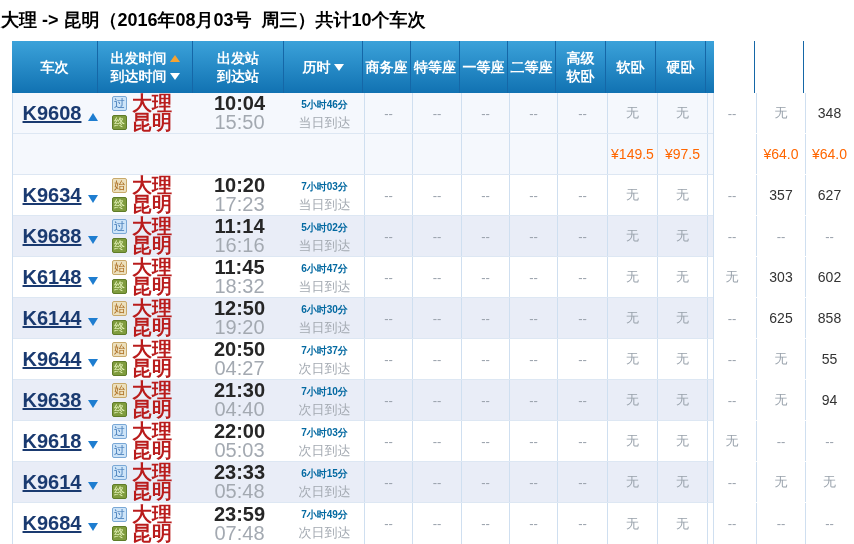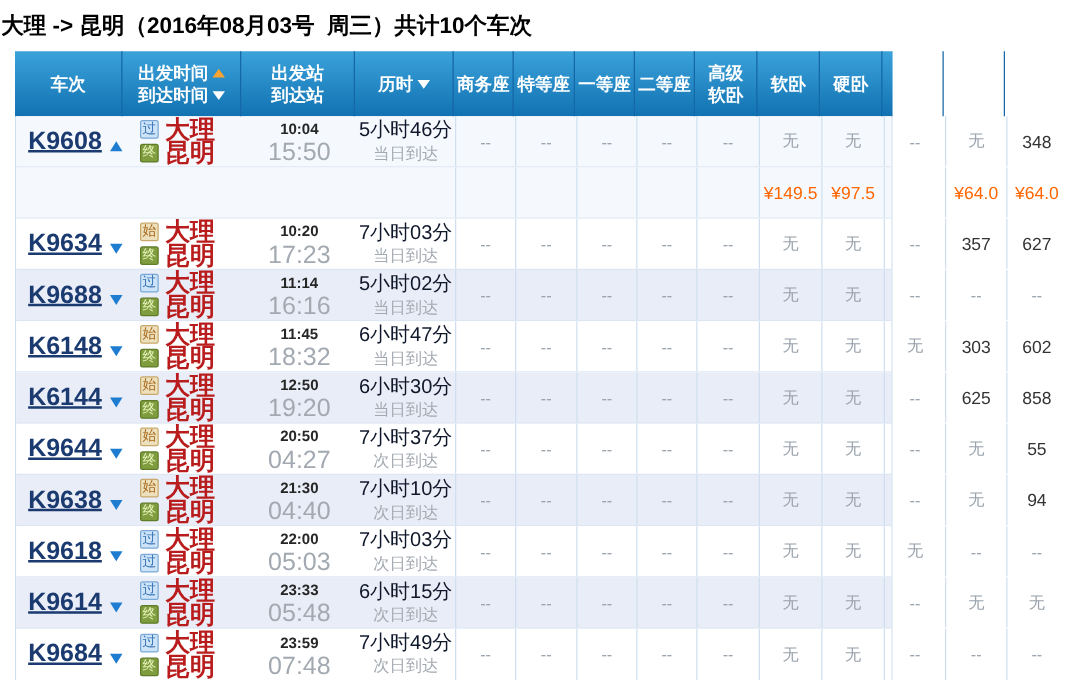--- a/index.html
+++ b/index.html
@@ -33,23 +33,23 @@
   .c-train .tri { margin-top:7px; cursor:pointer; }
   .c-st { padding-left:13px; }
   .stl { display:flex; align-items:center; gap:5px; height:19px; }
   .badge { width:15px; height:15px; font-size:11px; line-height:13px; text-align:center;
     border-radius:2px; font-weight:normal; }
   .b-pass { background:#cde4f8; border:1px solid #7aa8d6; color:#3a74b4; }
   .b-start{ background:#ece0bd; border:1px solid #c8a96b; color:#a9681a; }
   .b-end  { background:#7f9c3e; border:1px solid #5f7c28; color:#e6f3bb; }
   .stn { font-size:20px; font-weight:bold; color:#b91c1c;font-family:Liberation Mono, monospace; }
   .c-time, .c-dur { text-align:center; }
-  .dep { font-size:12px; font-weight:bold; color:#262626; line-height:19px; }
+  .dep { font-size:20px; font-weight:bold; color:#262626; line-height:19px; }
   .arr { font-size:20px; font-weight:normal; color:#a3a9b1; line-height:19px; }
-  .dur { font-size:16px; font-weight:normal; color:#0f172a; line-height:19px; }
+  .dur { font-size:10px; font-weight:bold; color:#0369a1; line-height:19px; }
   .day { font-size:13px; color:#a3a9b1; line-height:18px; }
   .seat { border-left:1px solid #cfdff0; align-items:center; font-size:13px; color:#98a1ab; }
   .seat.avail { color:#333; font-size:14px; }
   .seat.price { color:#ff6600; font-size:14px; }
   .lead4 { grid-column:span 4; }
 </style>
 </head>
 <body>
 
 <div class="page-title">大理 -&gt; 昆明（2016年08月03号  周三）共计10个车次</div>

